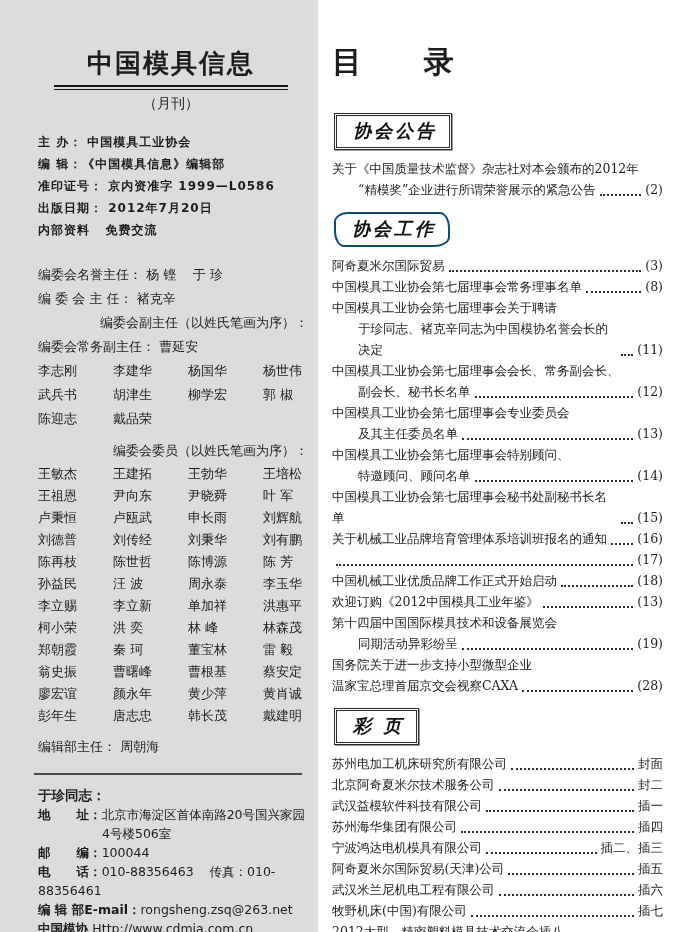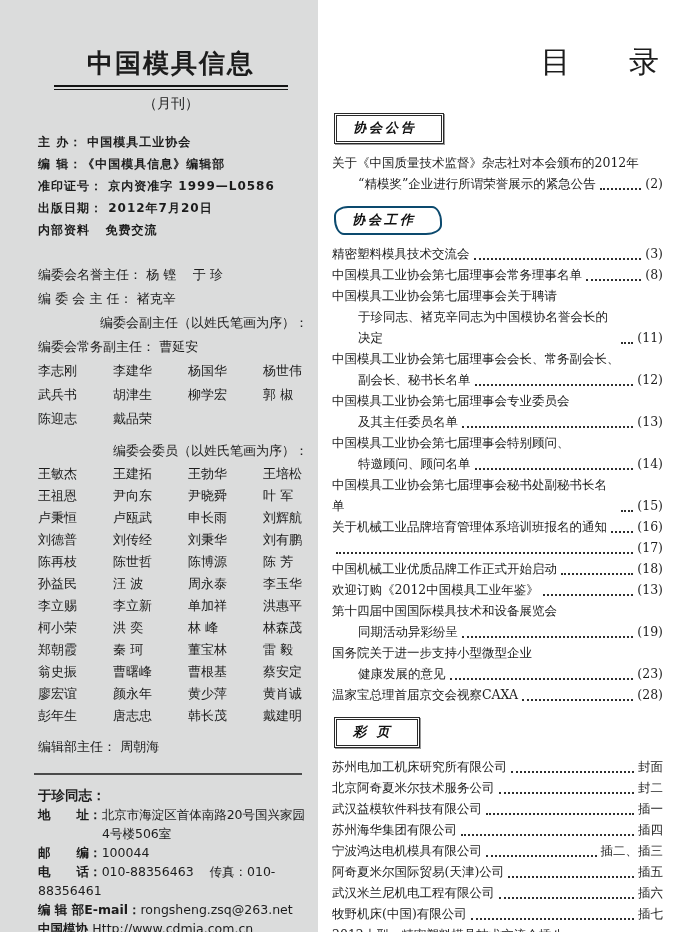--- a/index.html
+++ b/index.html
@@ -32,24 +32,24 @@
   .contact{margin-top:10px;}
   .contact-heading{font-size:13.5px;font-weight:bold;line-height:20px;}
   .contact-line{font-size:12.5px;line-height:19px;white-space:pre-wrap;}
   .contact-line .lab{font-weight:bold;}
   .contact-line.cont{padding-left:64px;}
 
   
   .right-col{position:absolute;left:318px;top:0;width:371px;height:932px;
              background:#ffffff;box-sizing:border-box;padding:42px 26px 0 14px;
              font-family:"DejaVu Serif",serif;}
-  .toc-title{font-size:30px;font-weight:normal;text-align:right;white-space:pre;
+  .toc-title{font-size:30px;font-weight:bold;text-align:left;white-space:pre;
              letter-spacing:4px;margin-bottom:20px;font-family:"DejaVu Sans",sans-serif;}
-  .badge{display:inline-block;font-size:13px;font-weight:bold;font-style:italic;
-         letter-spacing:3px;padding:3px 24px 4px 16px;color:#111;margin:10px 0 8px 2px;
+  .badge{display:inline-block;font-size:18px;font-weight:bold;font-style:italic;
+         letter-spacing:3px;padding:3px 12px 4px 16px;color:#111;margin:10px 0 8px 2px;
          background:#fff;}
   .badge.double{border:3px double #2a2a2a;box-shadow:1px 1px 0 #9a9a9a;}
   .badge.wavy{border:2px solid #0c4a6e;
               border-radius:14px 10px 16px 10px / 10px 16px 10px 16px;}
   .entries{margin-bottom:2px;}
   .toc-line{font-size:12.5px;line-height:20px;white-space:pre-wrap;}
   .toc-line.flex{display:flex;align-items:flex-end;}
   .toc-line.indent{padding-left:26px;}
   .toc-line .t{white-space:pre-wrap;}
   .leader{flex:1;border-bottom:2px dotted #2f2f2f;margin:0 4px 4px 4px;min-width:12px;}
@@ -161,39 +161,38 @@
         </div>
     </div>
   </div>
 
   <div class="right-col">
     <div class="toc-title">目    录</div>
     <div id="toc-sections"><div class="badge double">协会公告</div><div class="entries sec-colour">
           <div class="toc-line">关于《中国质量技术监督》杂志社对本会颁布的2012年</div>
           <div class="toc-line indent flex"><span class="t">“精模奖”企业进行所谓荣誉展示的紧急公告</span><span class="leader"></span><span class="pg">(2)</span></div>
         </div><div class="badge wavy">协会工作</div><div class="entries sec-colour">
-          <div class="toc-line flex"><span class="t">精密塑料模具技术交流会</span><span class="leader"></span><span class="pg">(3)</span></div>
+          <div class="toc-line flex"><span class="t">阿奇夏米尔国际贸易</span><span class="leader"></span><span class="pg">(3)</span></div>
           <div class="toc-line flex"><span class="t">中国模具工业协会第七届理事会常务理事名单</span><span class="leader"></span><span class="pg">(8)</span></div>
           <div class="toc-line">中国模具工业协会第七届理事会关于聘请</div>
           <div class="toc-line indent flex"><span class="t">于珍同志、褚克辛同志为中国模协名誉会长的决定</span><span class="leader"></span><span class="pg">(11)</span></div>
           <div class="toc-line">中国模具工业协会第七届理事会会长、常务副会长、</div>
           <div class="toc-line indent flex"><span class="t">副会长、秘书长名单</span><span class="leader"></span><span class="pg">(12)</span></div>
           <div class="toc-line">中国模具工业协会第七届理事会专业委员会</div>
           <div class="toc-line indent flex"><span class="t">及其主任委员名单</span><span class="leader"></span><span class="pg">(13)</span></div>
           <div class="toc-line">中国模具工业协会第七届理事会特别顾问、</div>
           <div class="toc-line indent flex"><span class="t">特邀顾问、顾问名单</span><span class="leader"></span><span class="pg">(14)</span></div>
           <div class="toc-line flex"><span class="t">中国模具工业协会第七届理事会秘书处副秘书长名单</span><span class="leader"></span><span class="pg">(15)</span></div>
           <div class="toc-line flex"><span class="t">关于机械工业品牌培育管理体系培训班报名的通知</span><span class="leader"></span><span class="pg">(16)</span></div>
           <div class="toc-line flex"><span class="leader"></span><span class="pg">(17)</span></div>
           <div class="toc-line flex"><span class="t">中国机械工业优质品牌工作正式开始启动</span><span class="leader"></span><span class="pg">(18)</span></div>
           <div class="toc-line flex"><span class="t">欢迎订购《2012中国模具工业年鉴》</span><span class="leader"></span><span class="pg">(13)</span></div>
           <div class="toc-line">第十四届中国国际模具技术和设备展览会</div>
           <div class="toc-line indent flex"><span class="t">同期活动异彩纷呈</span><span class="leader"></span><span class="pg">(19)</span></div>
           <div class="toc-line">国务院关于进一步支持小型微型企业</div>
-          <div class="toc-line indent flex"><span class="t">健康发展的意见</span><span class="leader"></span><span class="pg">(23)</span></div>
           <div class="toc-line flex"><span class="t">温家宝总理首届京交会视察CAXA</span><span class="leader"></span><span class="pg">(28)</span></div>
         </div><div class="badge double">彩  页</div><div class="entries sec-colour">
           <div class="toc-line flex"><span class="t">苏州电加工机床研究所有限公司</span><span class="leader"></span><span class="pg">封面</span></div>
           <div class="toc-line flex"><span class="t">北京阿奇夏米尔技术服务公司</span><span class="leader"></span><span class="pg">封二</span></div>
           <div class="toc-line flex"><span class="t">武汉益模软件科技有限公司</span><span class="leader"></span><span class="pg">插一</span></div>
           <div class="toc-line flex"><span class="t">苏州海华集团有限公司</span><span class="leader"></span><span class="pg">插四</span></div>
           <div class="toc-line flex"><span class="t">宁波鸿达电机模具有限公司</span><span class="leader"></span><span class="pg">插二、插三</span></div>
           <div class="toc-line flex"><span class="t">阿奇夏米尔国际贸易(天津)公司</span><span class="leader"></span><span class="pg">插五</span></div>
           <div class="toc-line flex"><span class="t">武汉米兰尼机电工程有限公司</span><span class="leader"></span><span class="pg">插六</span></div>
           <div class="toc-line flex"><span class="t">牧野机床(中国)有限公司</span><span class="leader"></span><span class="pg">插七</span></div>

